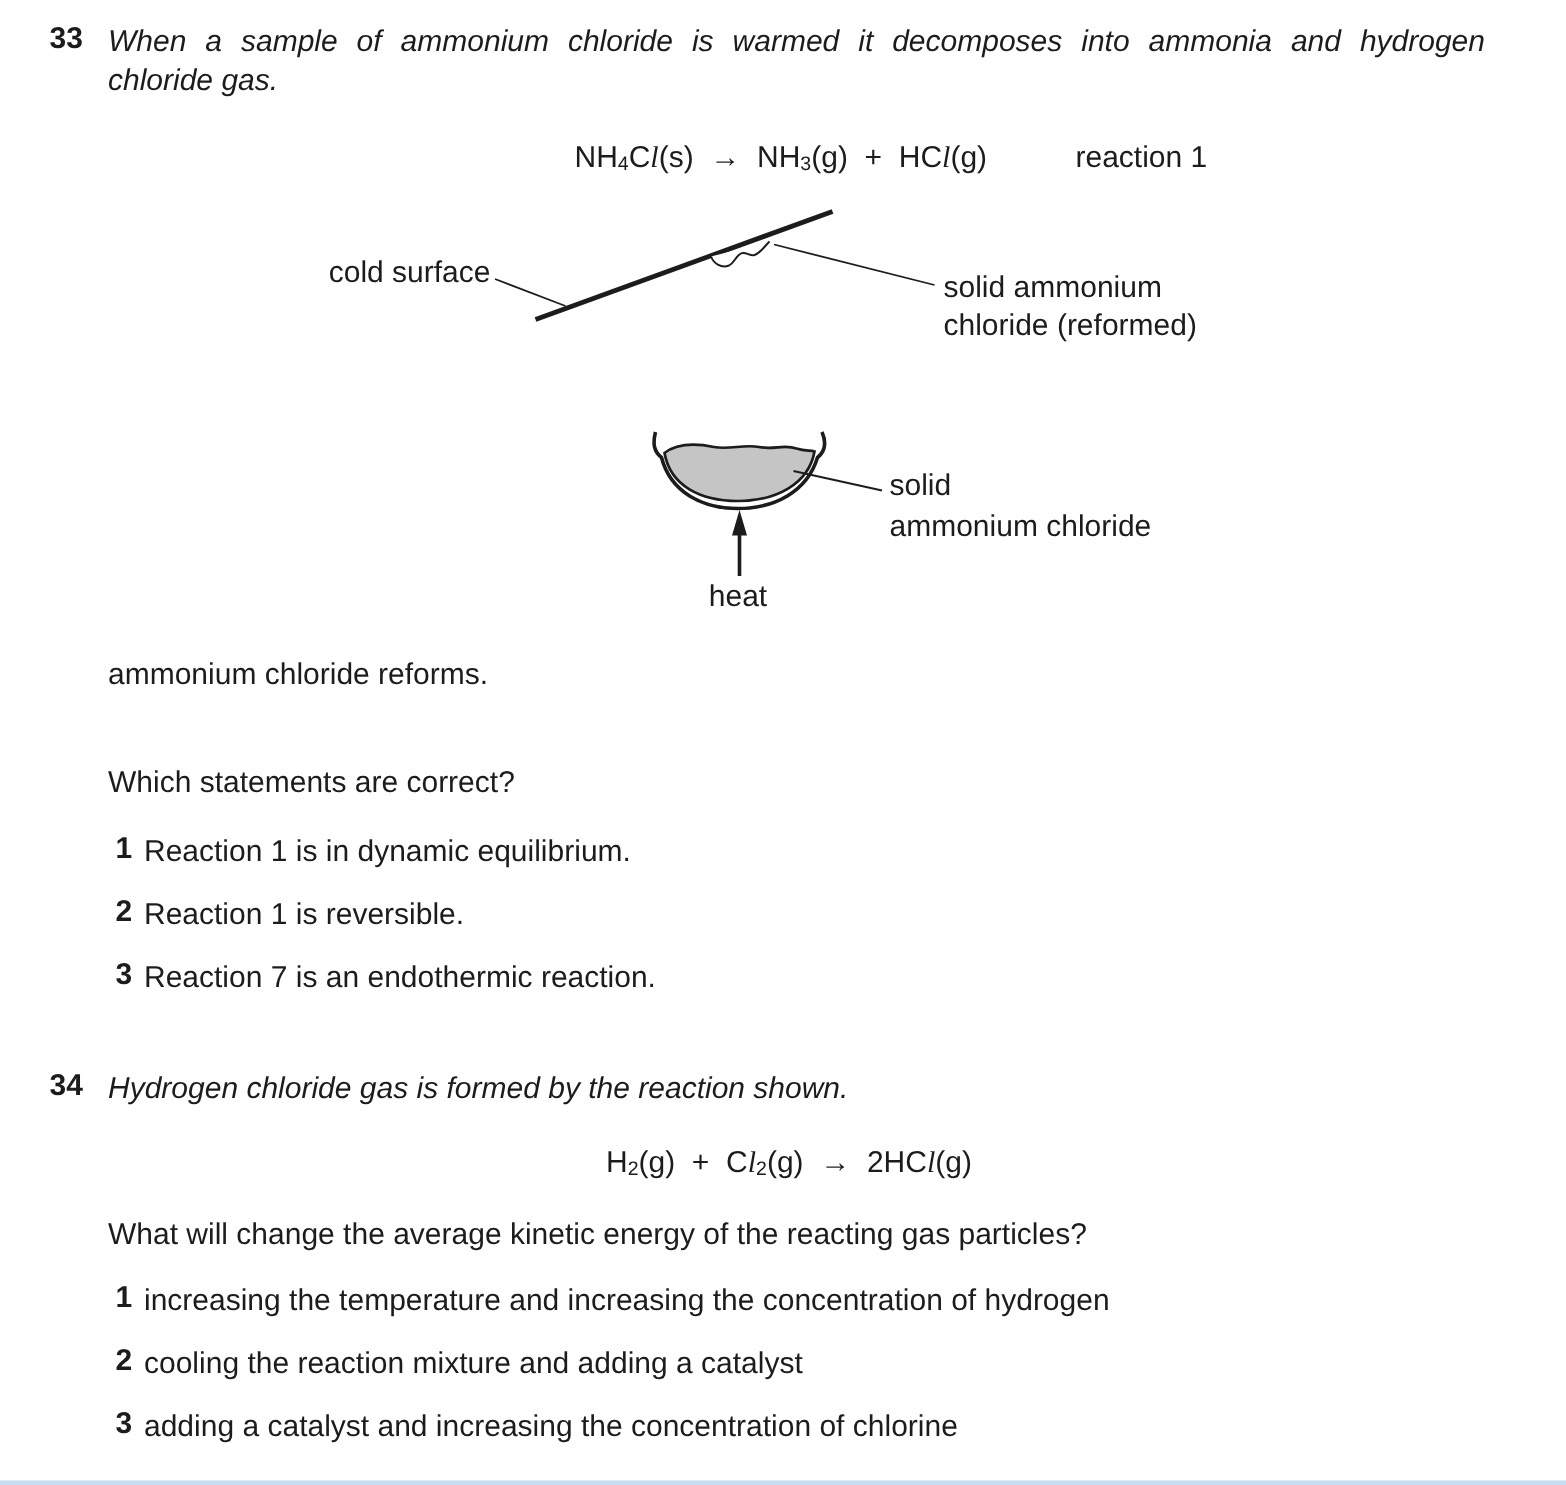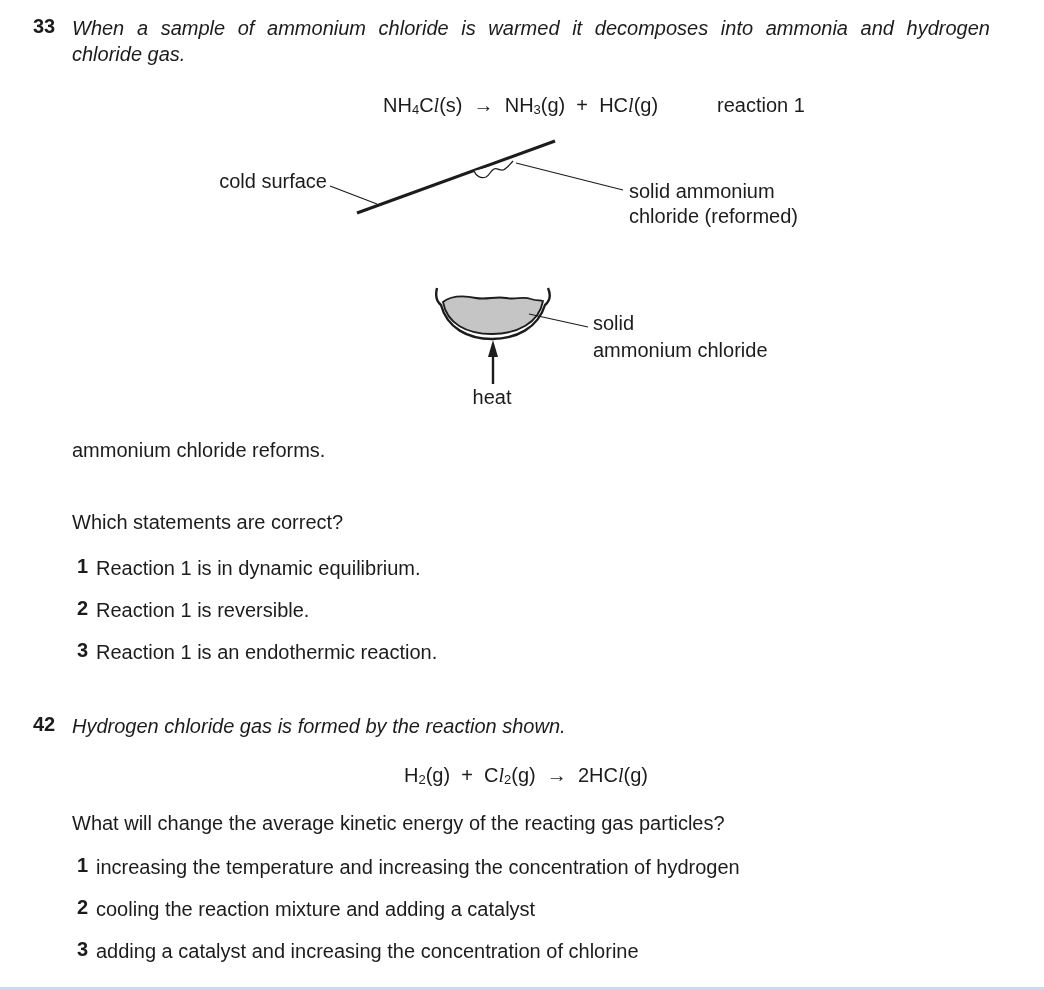--- a/index.html
+++ b/index.html
@@ -74,28 +74,28 @@
     <div class="stmt" style="top:555px;">
       <span class="stmt-num">1</span>
       <div class="stmt-text">Reaction 1 is in dynamic equilibrium.</div>
     </div>
     <div class="stmt" style="top:597px;">
       <span class="stmt-num">2</span>
       <div class="stmt-text">Reaction 1 is reversible.</div>
     </div>
     <div class="stmt" style="top:639px;">
       <span class="stmt-num">3</span>
-      <div class="stmt-text">Reaction 1 is an endothermic reaction.</div>
+      <div class="stmt-text">Reaction 7 is an endothermic reaction.</div>
     </div>
   </section>
 
   <section>
 
     <div class="abs" style="left:33px;top:713px;width:957px;">
-      <span class="qnum">42</span>
+      <span class="qnum">34</span>
       <div class="qtext">
         <div>Hydrogen chloride gas is formed by the reaction shown.</div>
       </div>
     </div>
 
     <div class="abs eq" style="left:380px;top:762px;margin-left:24px;"><span>H</span><span class="sub">2</span><span>(g)  +  C</span><span class="it">l</span><span class="sub">2</span><span>(g)  →  2HC</span><span class="it">l</span><span>(g)</span></div>
 
     <div class="abs" style="left:72px;top:810px;line-height:26px;">What will change the average kinetic energy of the reacting gas particles?</div>
 
     <div class="stmt" style="top:854px;">

